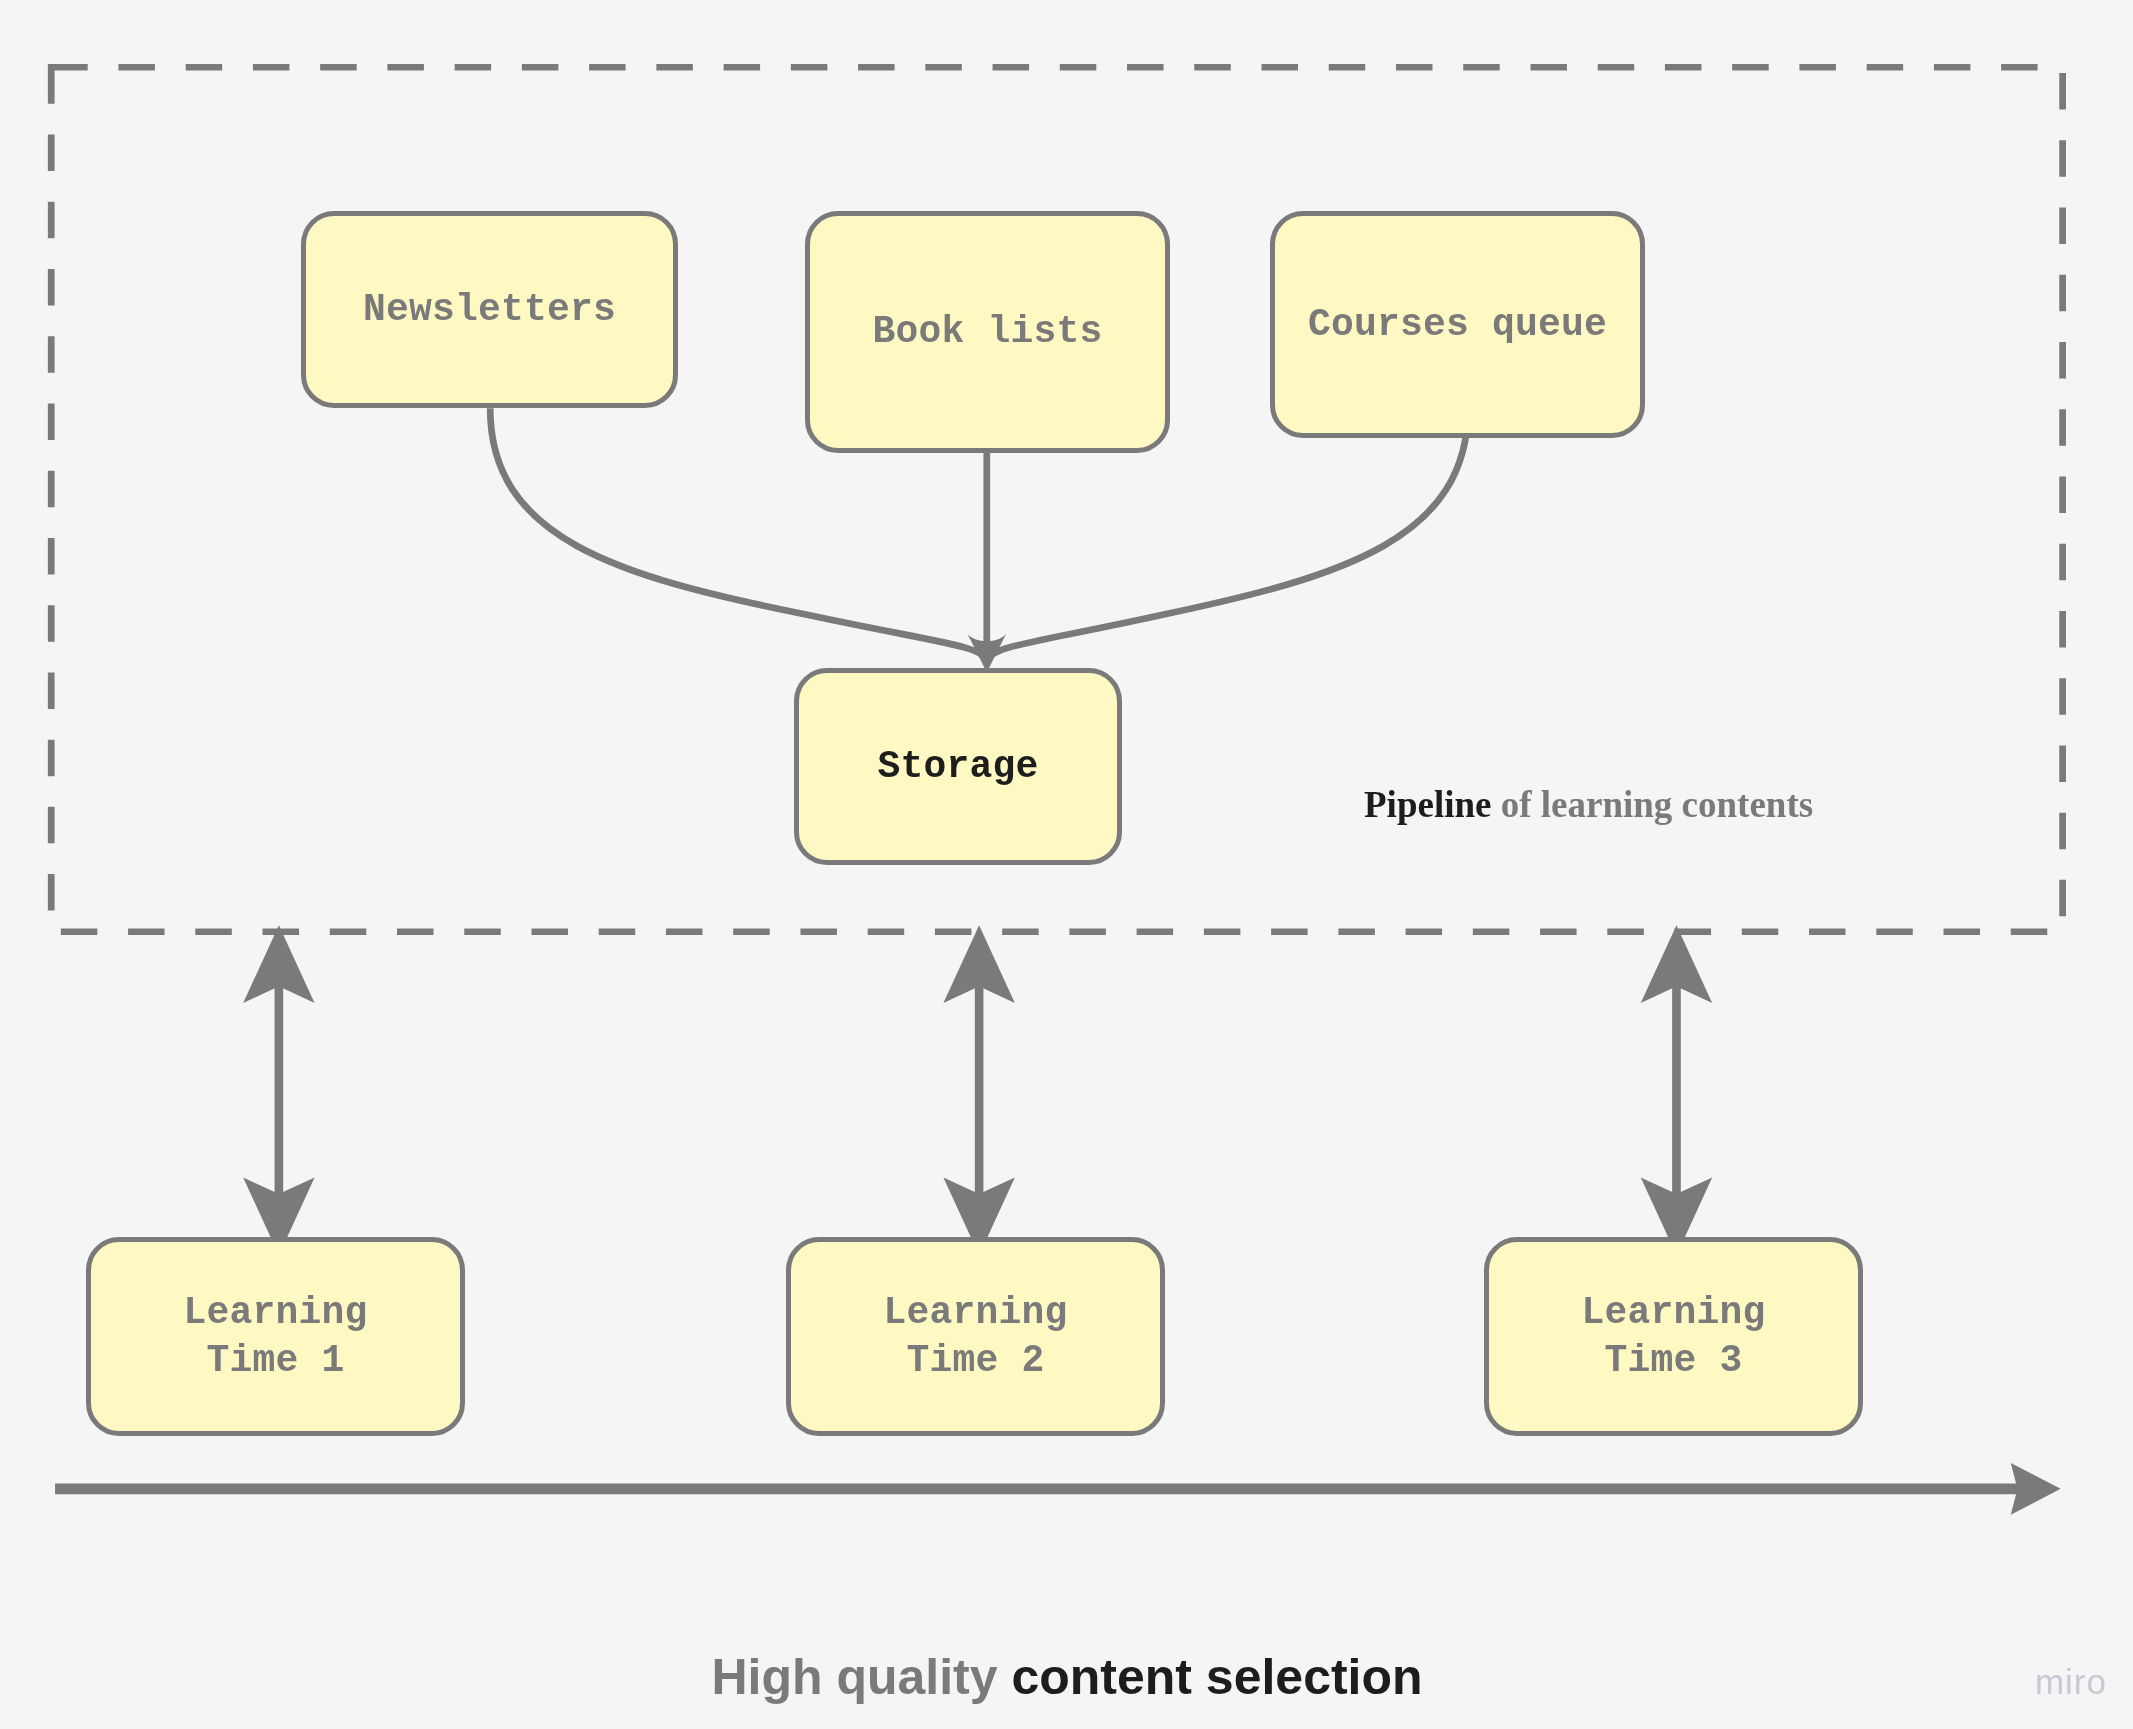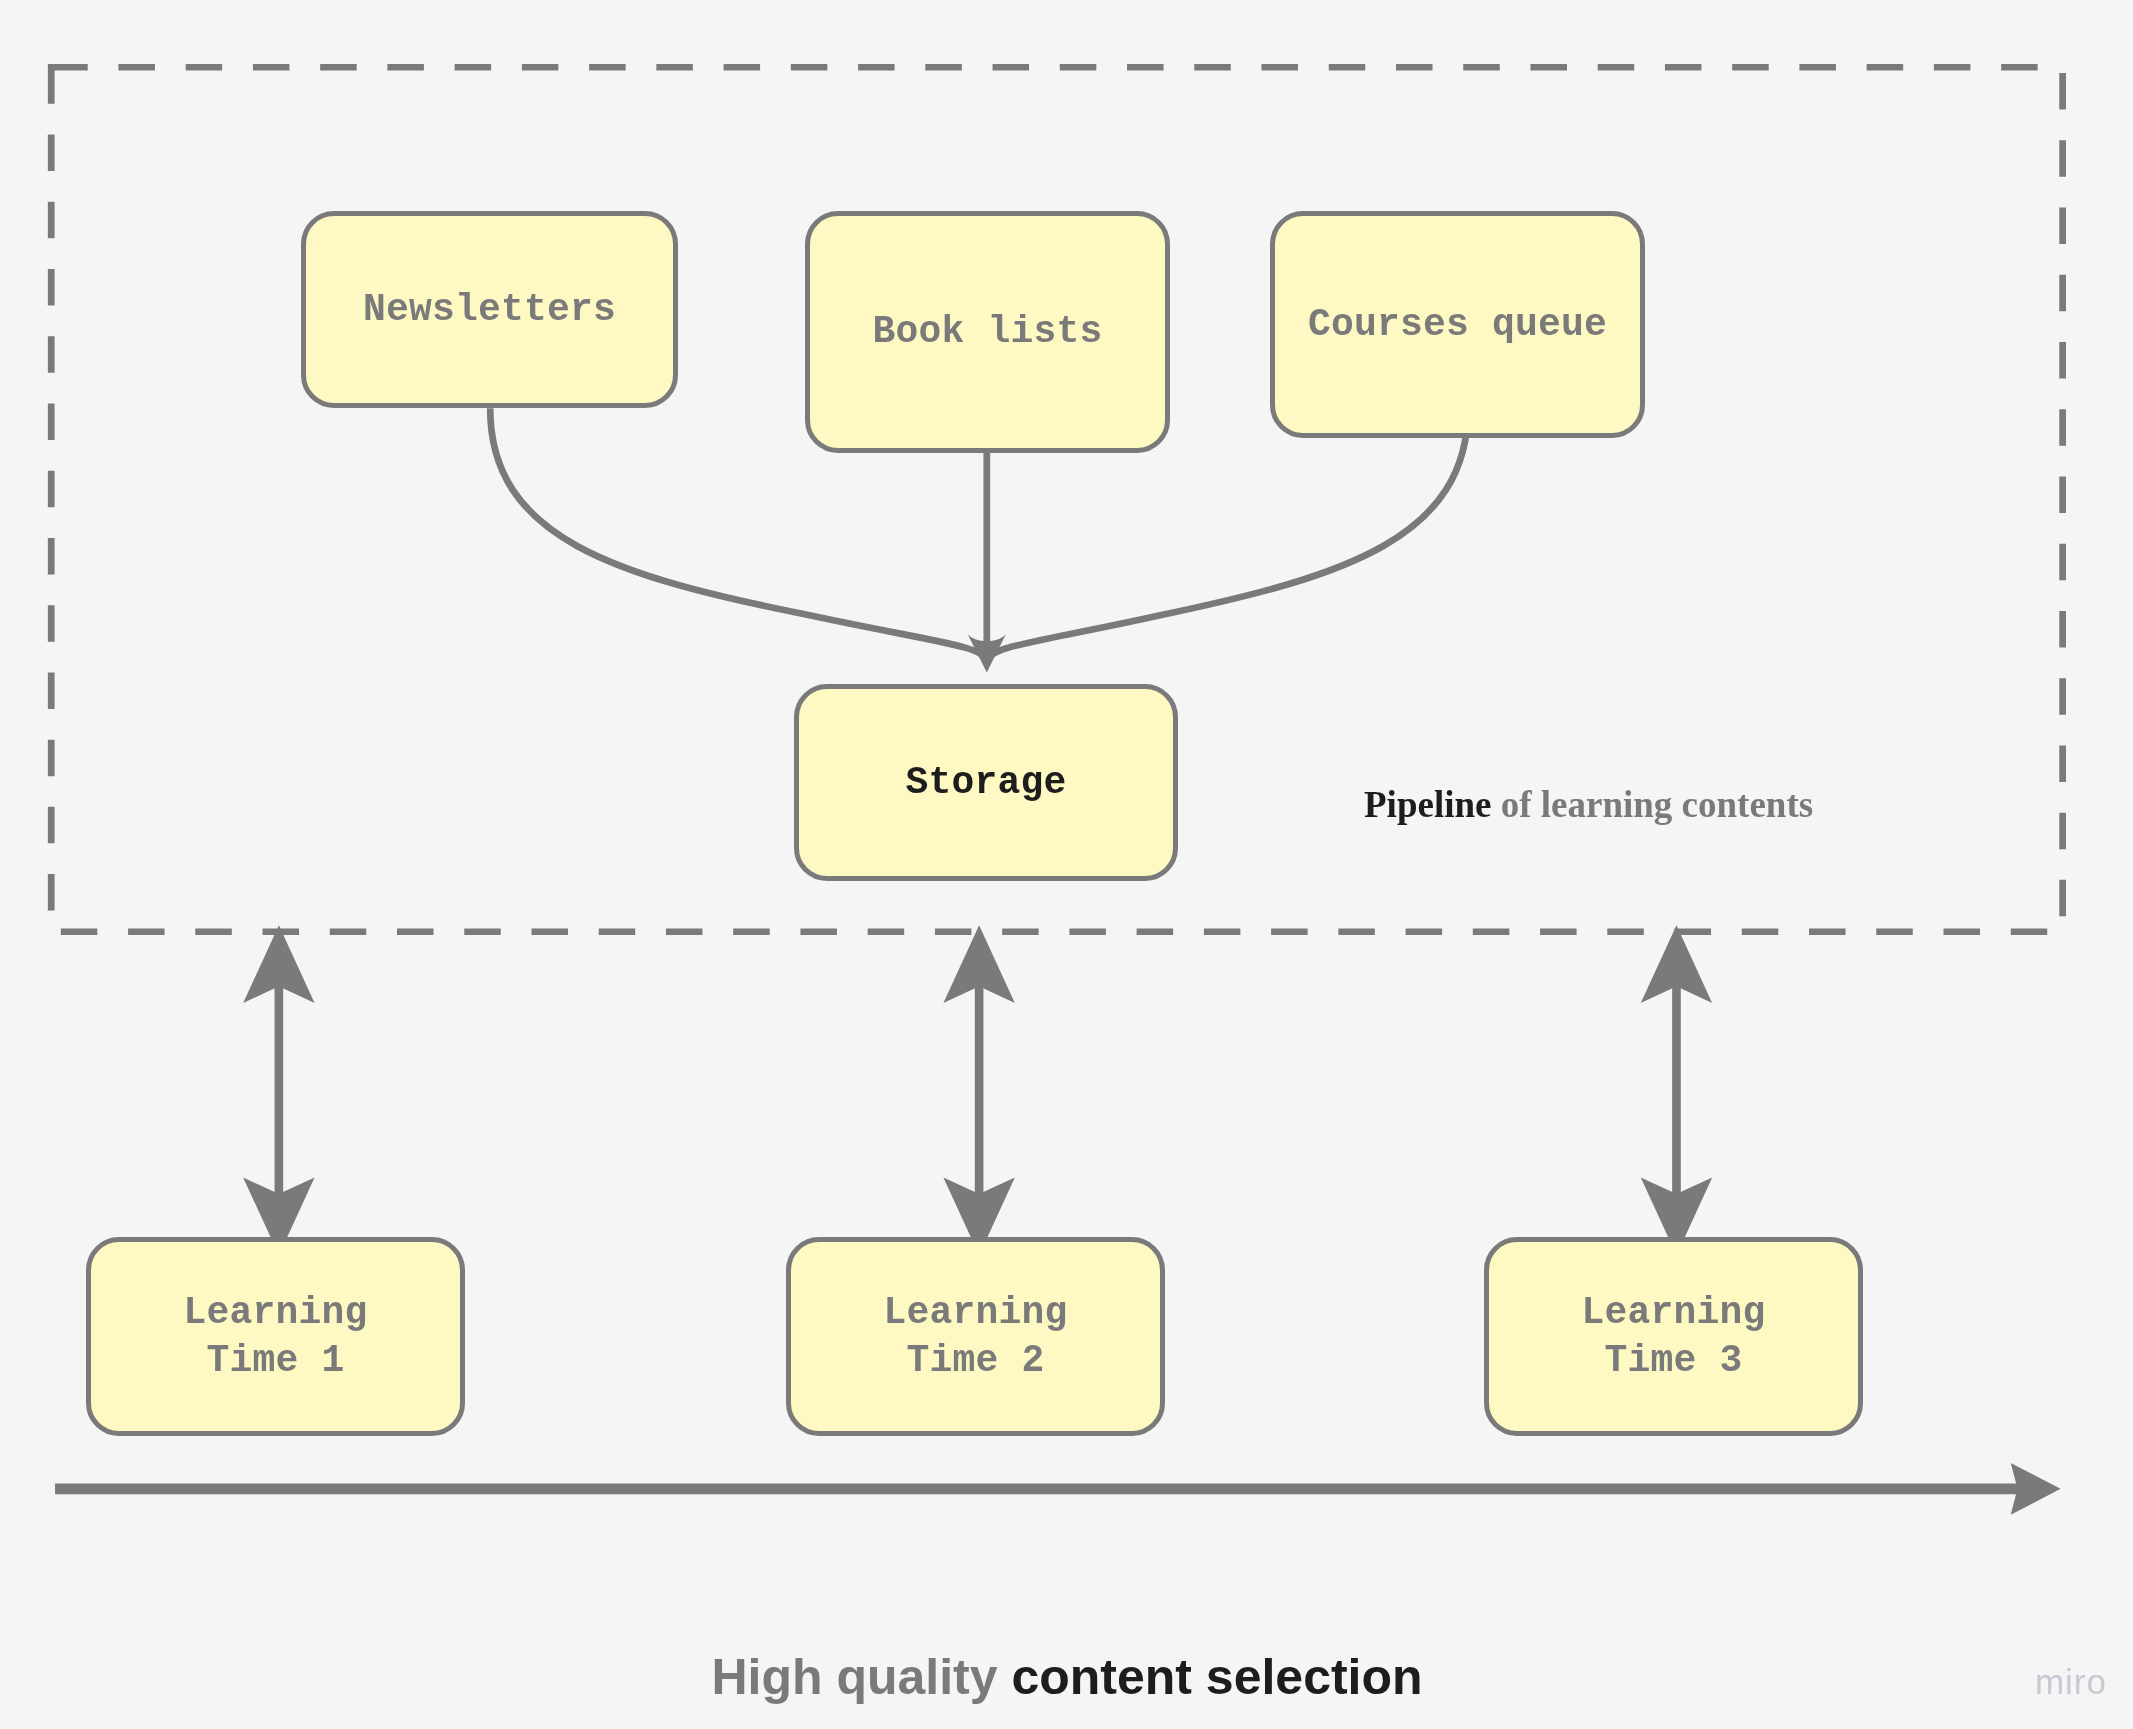--- a/index.html
+++ b/index.html
@@ -110,21 +110,21 @@
   </div>
 
   <div class="node" style="left:805px;top:211px;width:365px;height:242px;">
     <span class="label">Book lists</span>
   </div>
 
   <div class="node" style="left:1270px;top:211px;width:375px;height:227px;">
     <span class="label">Courses queue</span>
   </div>
 
-  <div class="node emphasis" style="left:794px;top:668px;width:384px;height:197px;margin-top:16px;">
+  <div class="node emphasis" style="left:794px;top:668px;width:328px;height:197px;">
     <span class="label">Storage</span>
   </div>
 
   <div class="caption" style="left:1364px;top:783px;">
     <span class="strong">Pipeline</span><span> of learning contents</span>
   </div>
 
   <div class="node" style="left:86px;top:1237px;width:379px;height:199px;">
     <span class="label">Learning
 Time 1</span>

